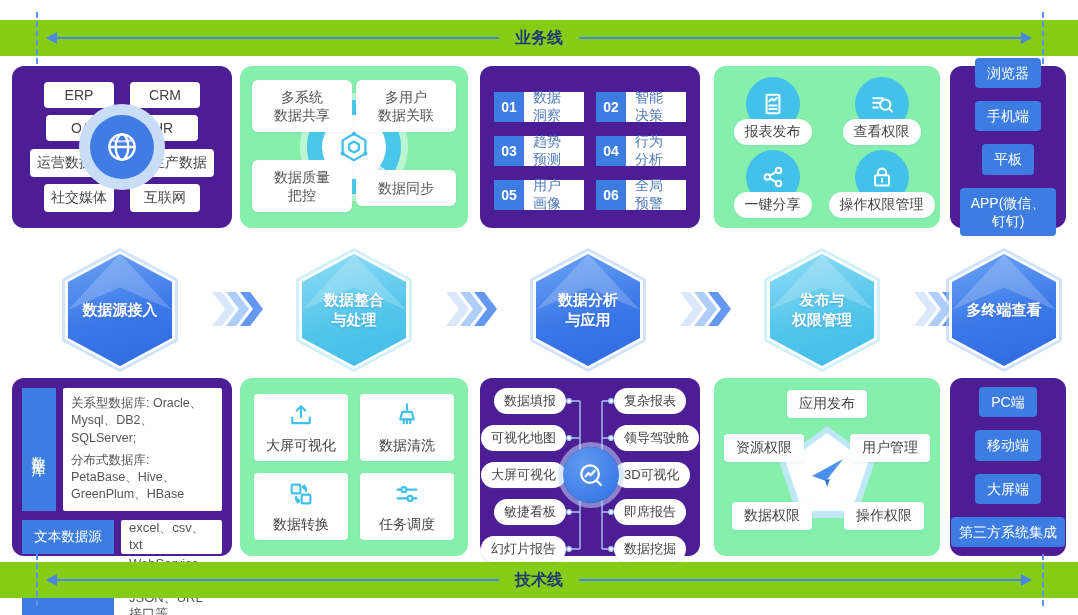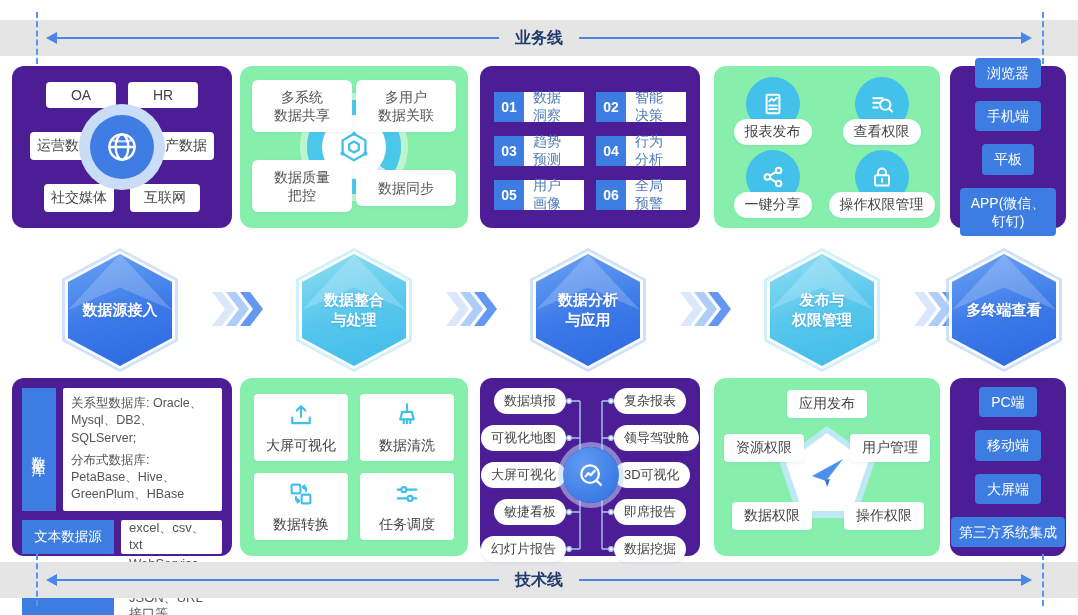--- a/index.html
+++ b/index.html
@@ -1,21 +1,21 @@
 <!DOCTYPE html>
 <html><head>
 <meta charset="utf-8">
 <style>
   * { margin:0; padding:0; box-sizing:border-box; }
   html,body { background:#fff; }
   body { font-family:"Liberation Sans","DejaVu Sans",sans-serif; color:#444; }
   .canvas { position:relative; width:1078px; height:615px; background:#fff; overflow:hidden; }
 
   
-  .band { position:absolute; left:0; right:0; height:36px; background:#e5e5e5;
+  .band { position:absolute; left:0; right:0; height:36px; background:#84cc16;
           display:flex; align-items:center; padding:0 46px; }
   .band-top { top:20px; } .band-bottom { top:562px; }
   .band-line { flex:1; height:2px; background:#4a86e8; }
   .band-label { padding:0 16px; font-size:16px; font-weight:bold; color:#1e3a6e; }
   .ah { width:0; height:0; border-top:6px solid transparent; border-bottom:6px solid transparent; }
   .ah-left { border-right:11px solid #4a86e8; }
   .ah-right { border-left:11px solid #4a86e8; }
   .vdash { position:absolute; width:0; height:52px; border-left:2px dashed #5b93ee; }
   .vd-tl { left:36px; top:12px; } .vd-tr { right:34px; top:12px; }
   .vd-bl { left:36px; top:554px; } .vd-br { right:34px; top:554px; }
@@ -168,20 +168,24 @@
     <div class="band-line"></div>
     <div class="band-label">业务线</div>
     <div class="band-line"></div>
     <span class="ah ah-right"></span>
   </div>
   <div class="vdash vd-tl"></div>
   <div class="vdash vd-tr"></div>
 
   <div class="panel rowtop px1 bg-blue">
     <div class="src-rows">
+      <div class="src-row src-r1">
+        <div class="chip">ERP</div>
+        <div class="chip">CRM</div>
+      </div>
       <div class="src-row src-r2">
         <div class="chip">OA</div>
         <div class="chip">HR</div>
       </div>
       <div class="src-row src-r3">
         <div class="chip">运营数据</div>
         <div class="chip">生产数据</div>
       </div>
       <div class="src-row src-r4">
         <div class="chip">社交媒体</div>

